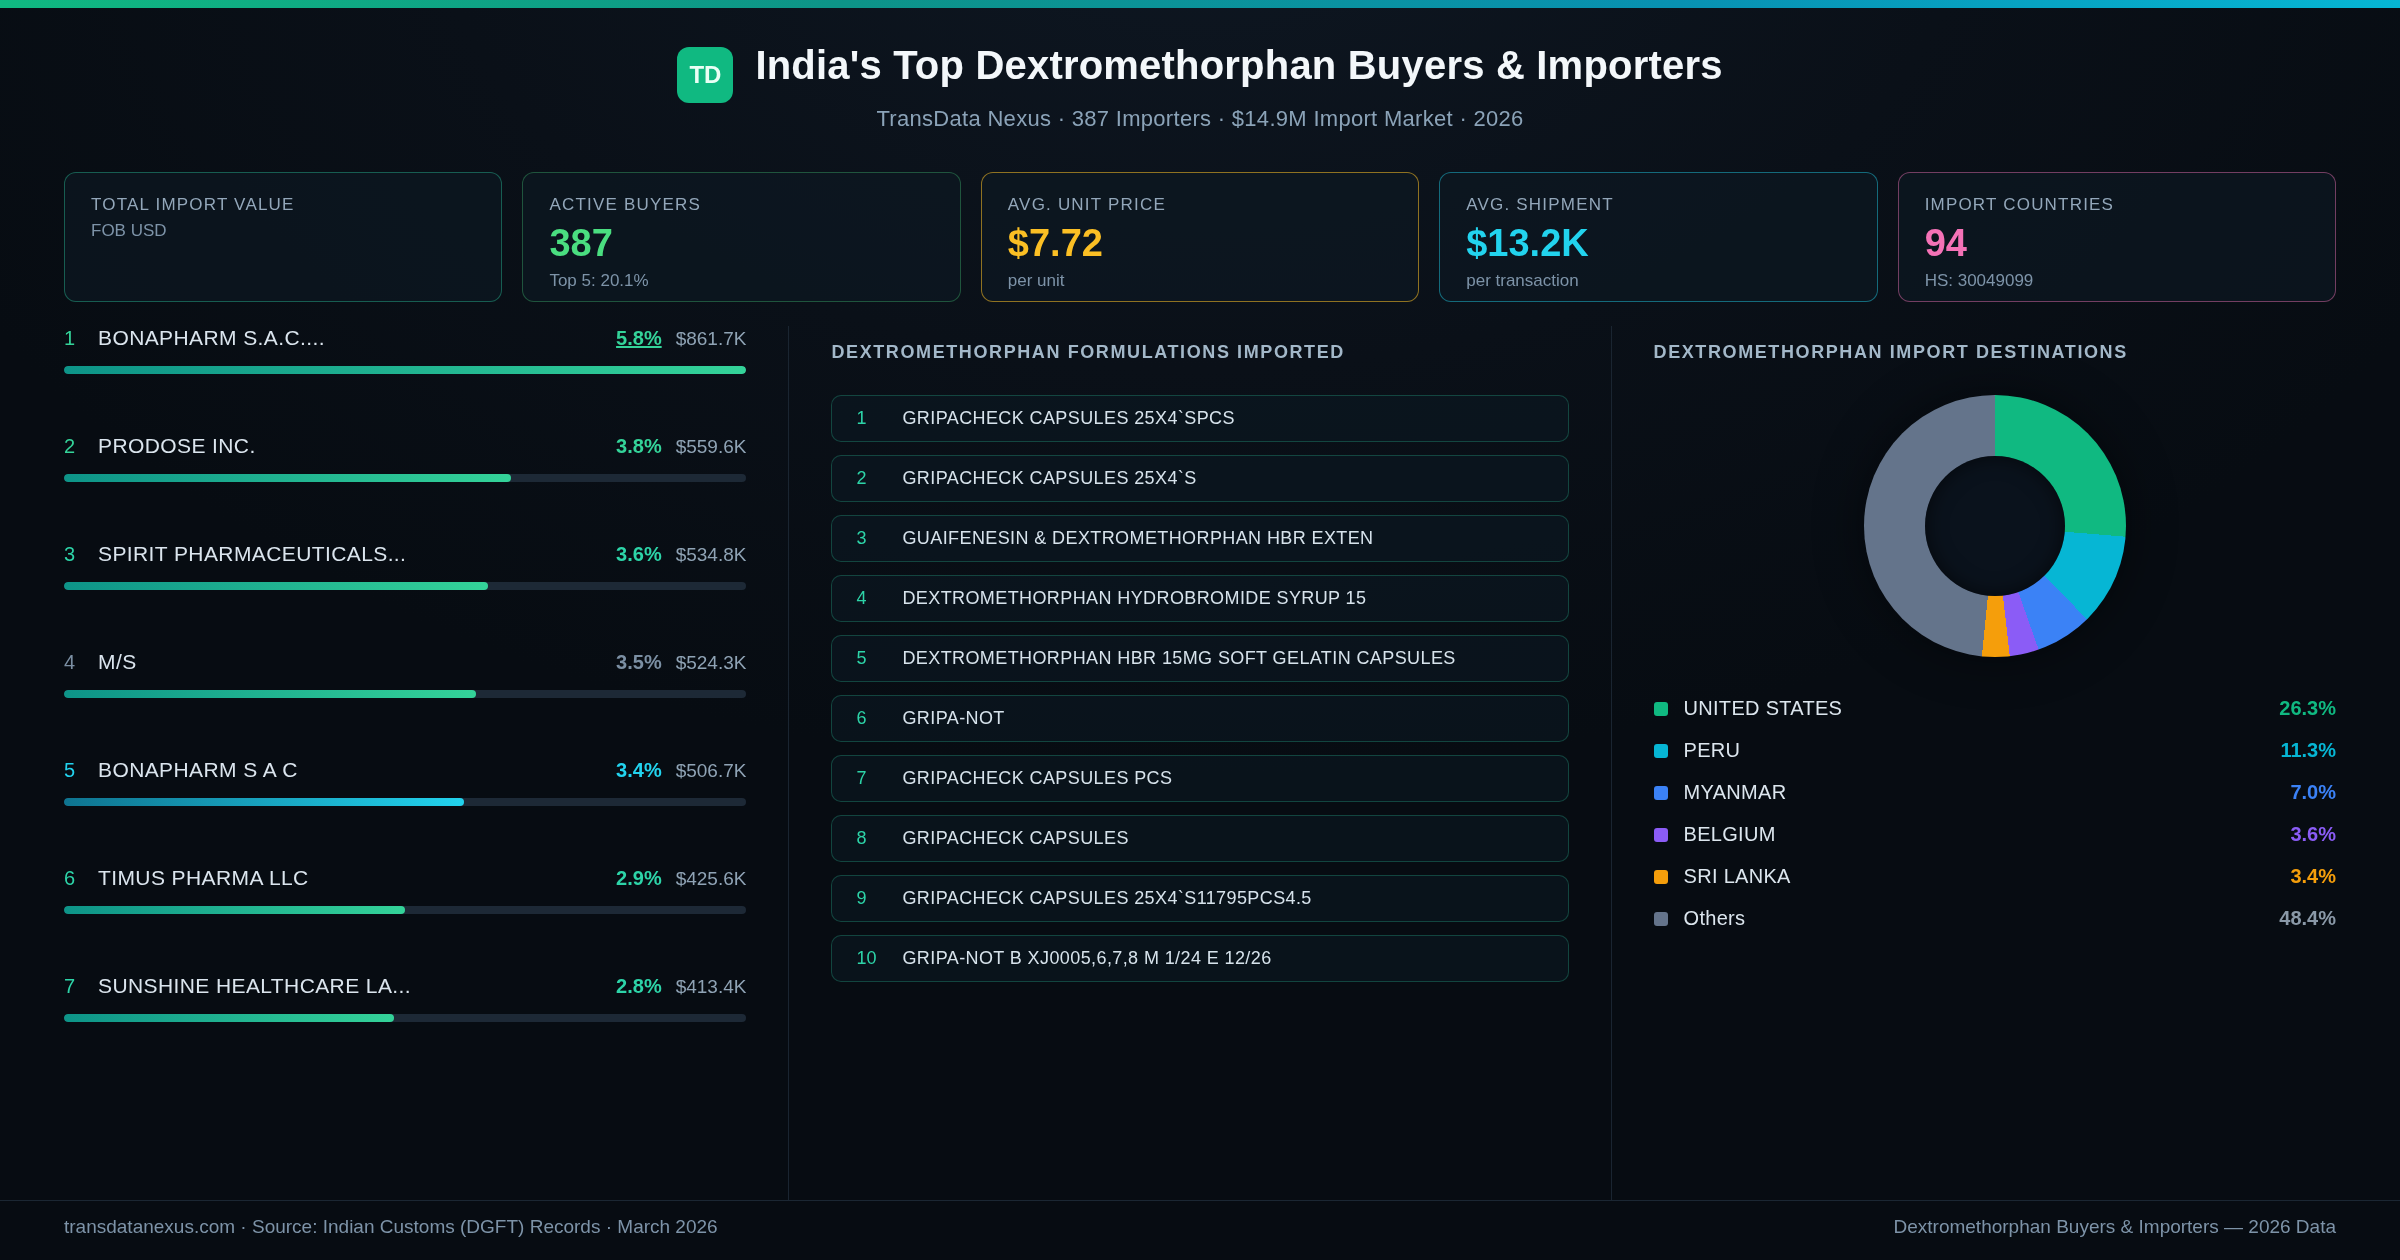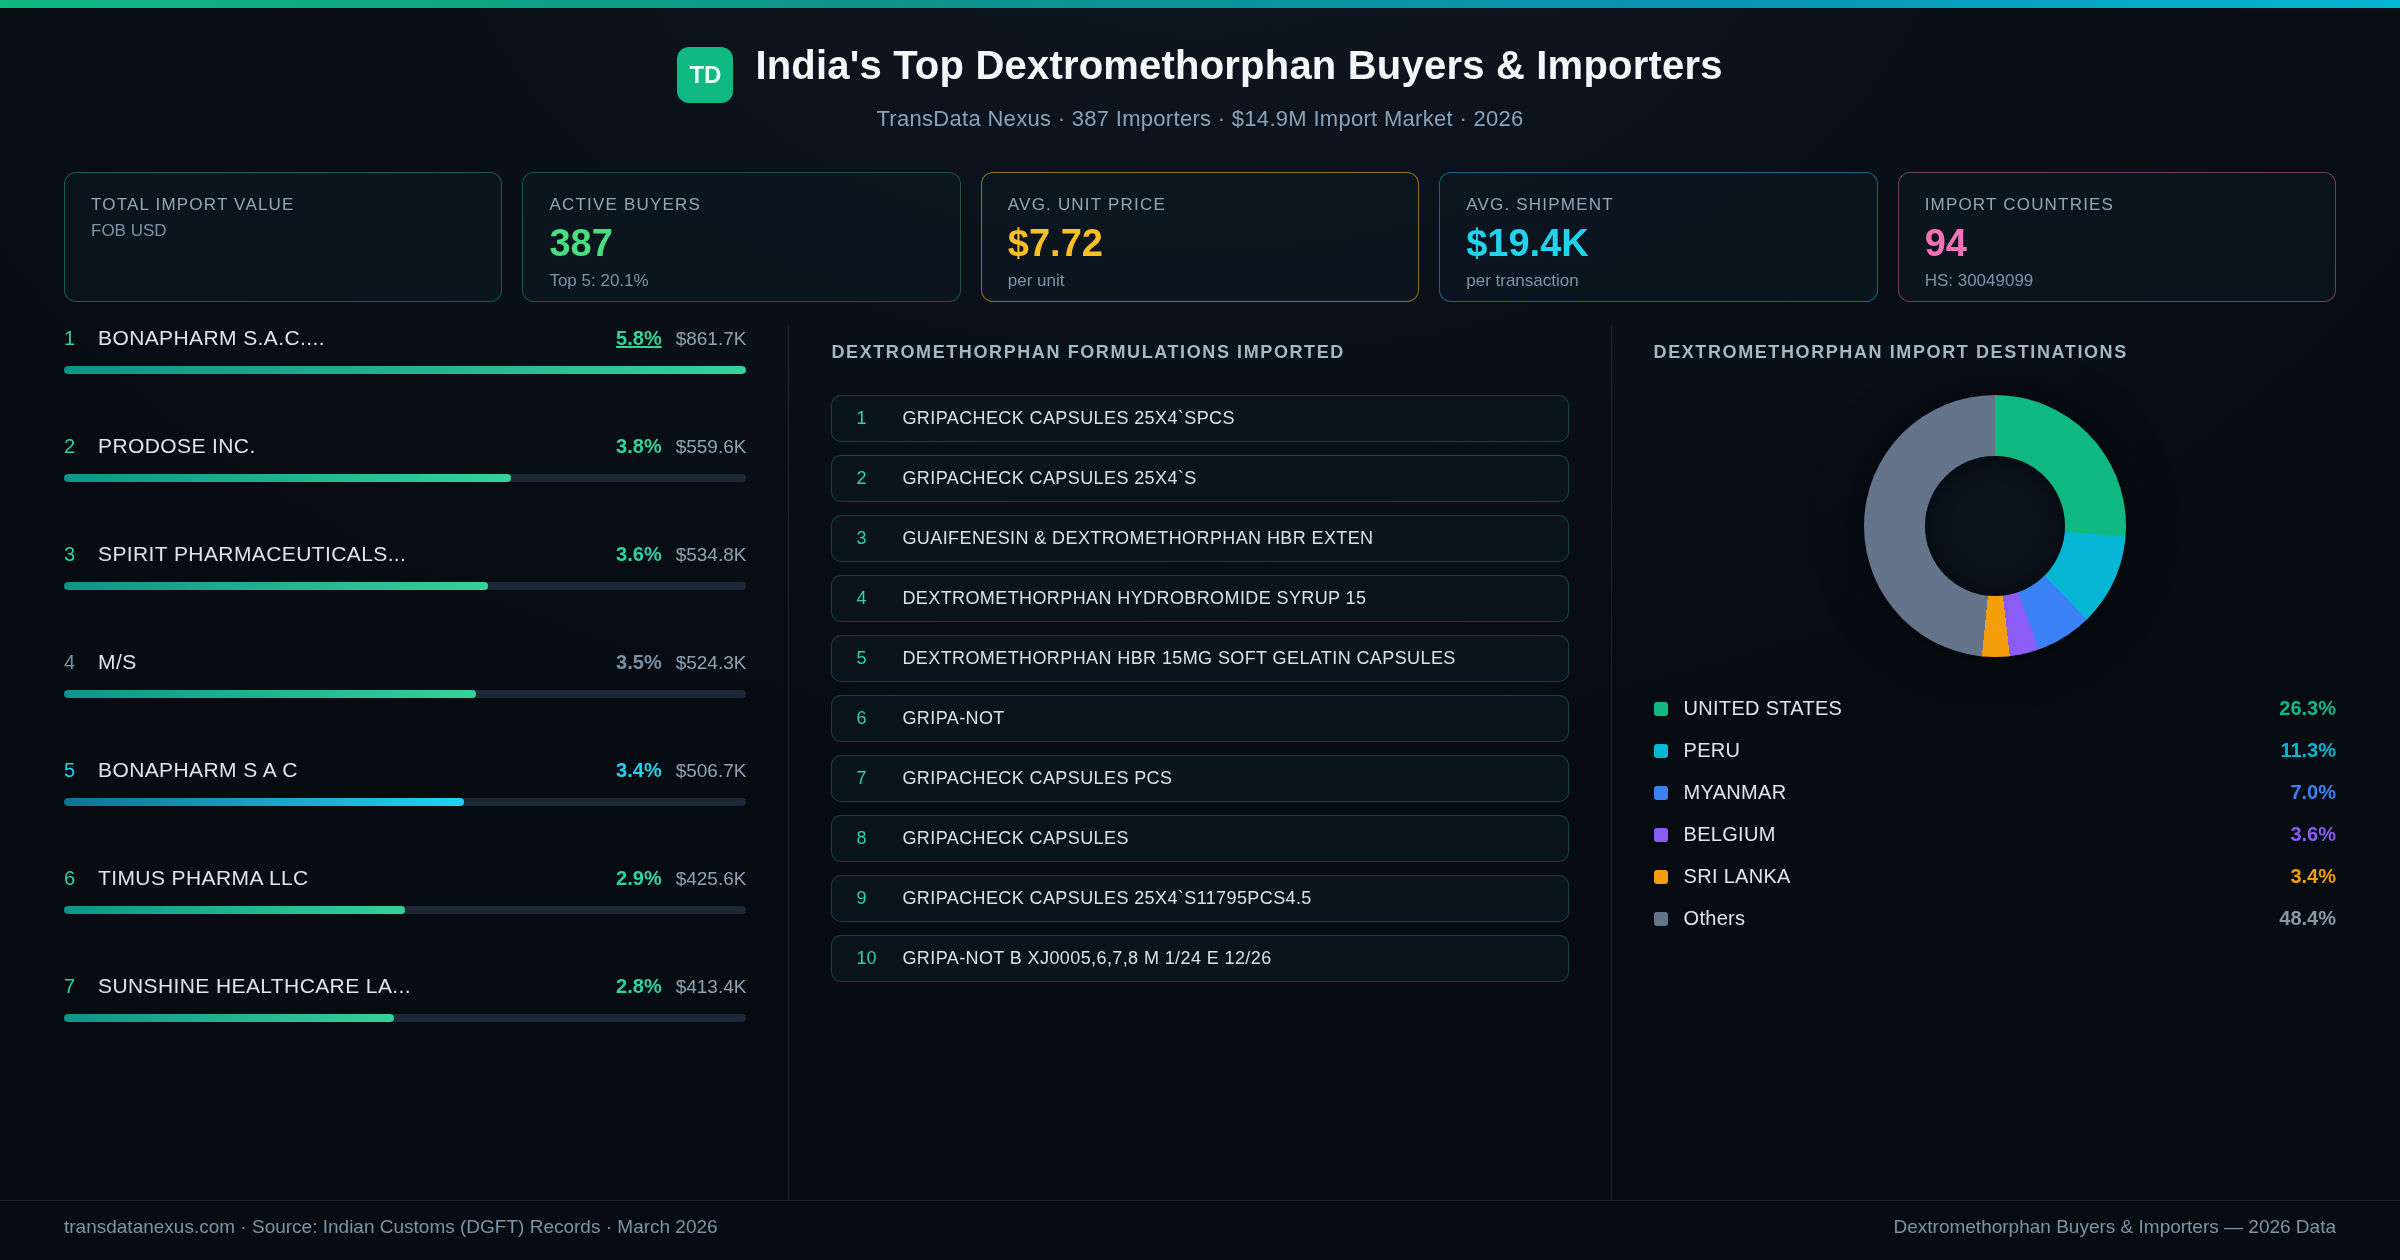--- a/index.html
+++ b/index.html
@@ -98,21 +98,21 @@
         <div class="stat-value" style="color: rgb(74, 222, 128);">387</div>
         <div class="stat-sub">Top 5: 20.1%</div>
       </div>
       <div class="stat-card" style="border-color: rgba(251, 191, 36, 0.55);">
         <div class="stat-label">AVG. UNIT PRICE</div>
         <div class="stat-value" style="color: rgb(251, 191, 36);">$7.72</div>
         <div class="stat-sub">per unit</div>
       </div>
       <div class="stat-card" style="border-color: rgba(34, 211, 238, 0.45);">
         <div class="stat-label">AVG. SHIPMENT</div>
-        <div class="stat-value" style="color: rgb(34, 211, 238);">$19.4K</div>
+        <div class="stat-value" style="color: rgb(34, 211, 238);">$13.2K</div>
         <div class="stat-sub">per transaction</div>
       </div>
       <div class="stat-card" style="border-color: rgba(244, 114, 182, 0.45);">
         <div class="stat-label">IMPORT COUNTRIES</div>
         <div class="stat-value" style="color: rgb(244, 114, 182);">94</div>
         <div class="stat-sub">HS: 30049099</div>
       </div>
     </section>
 
   <main>

